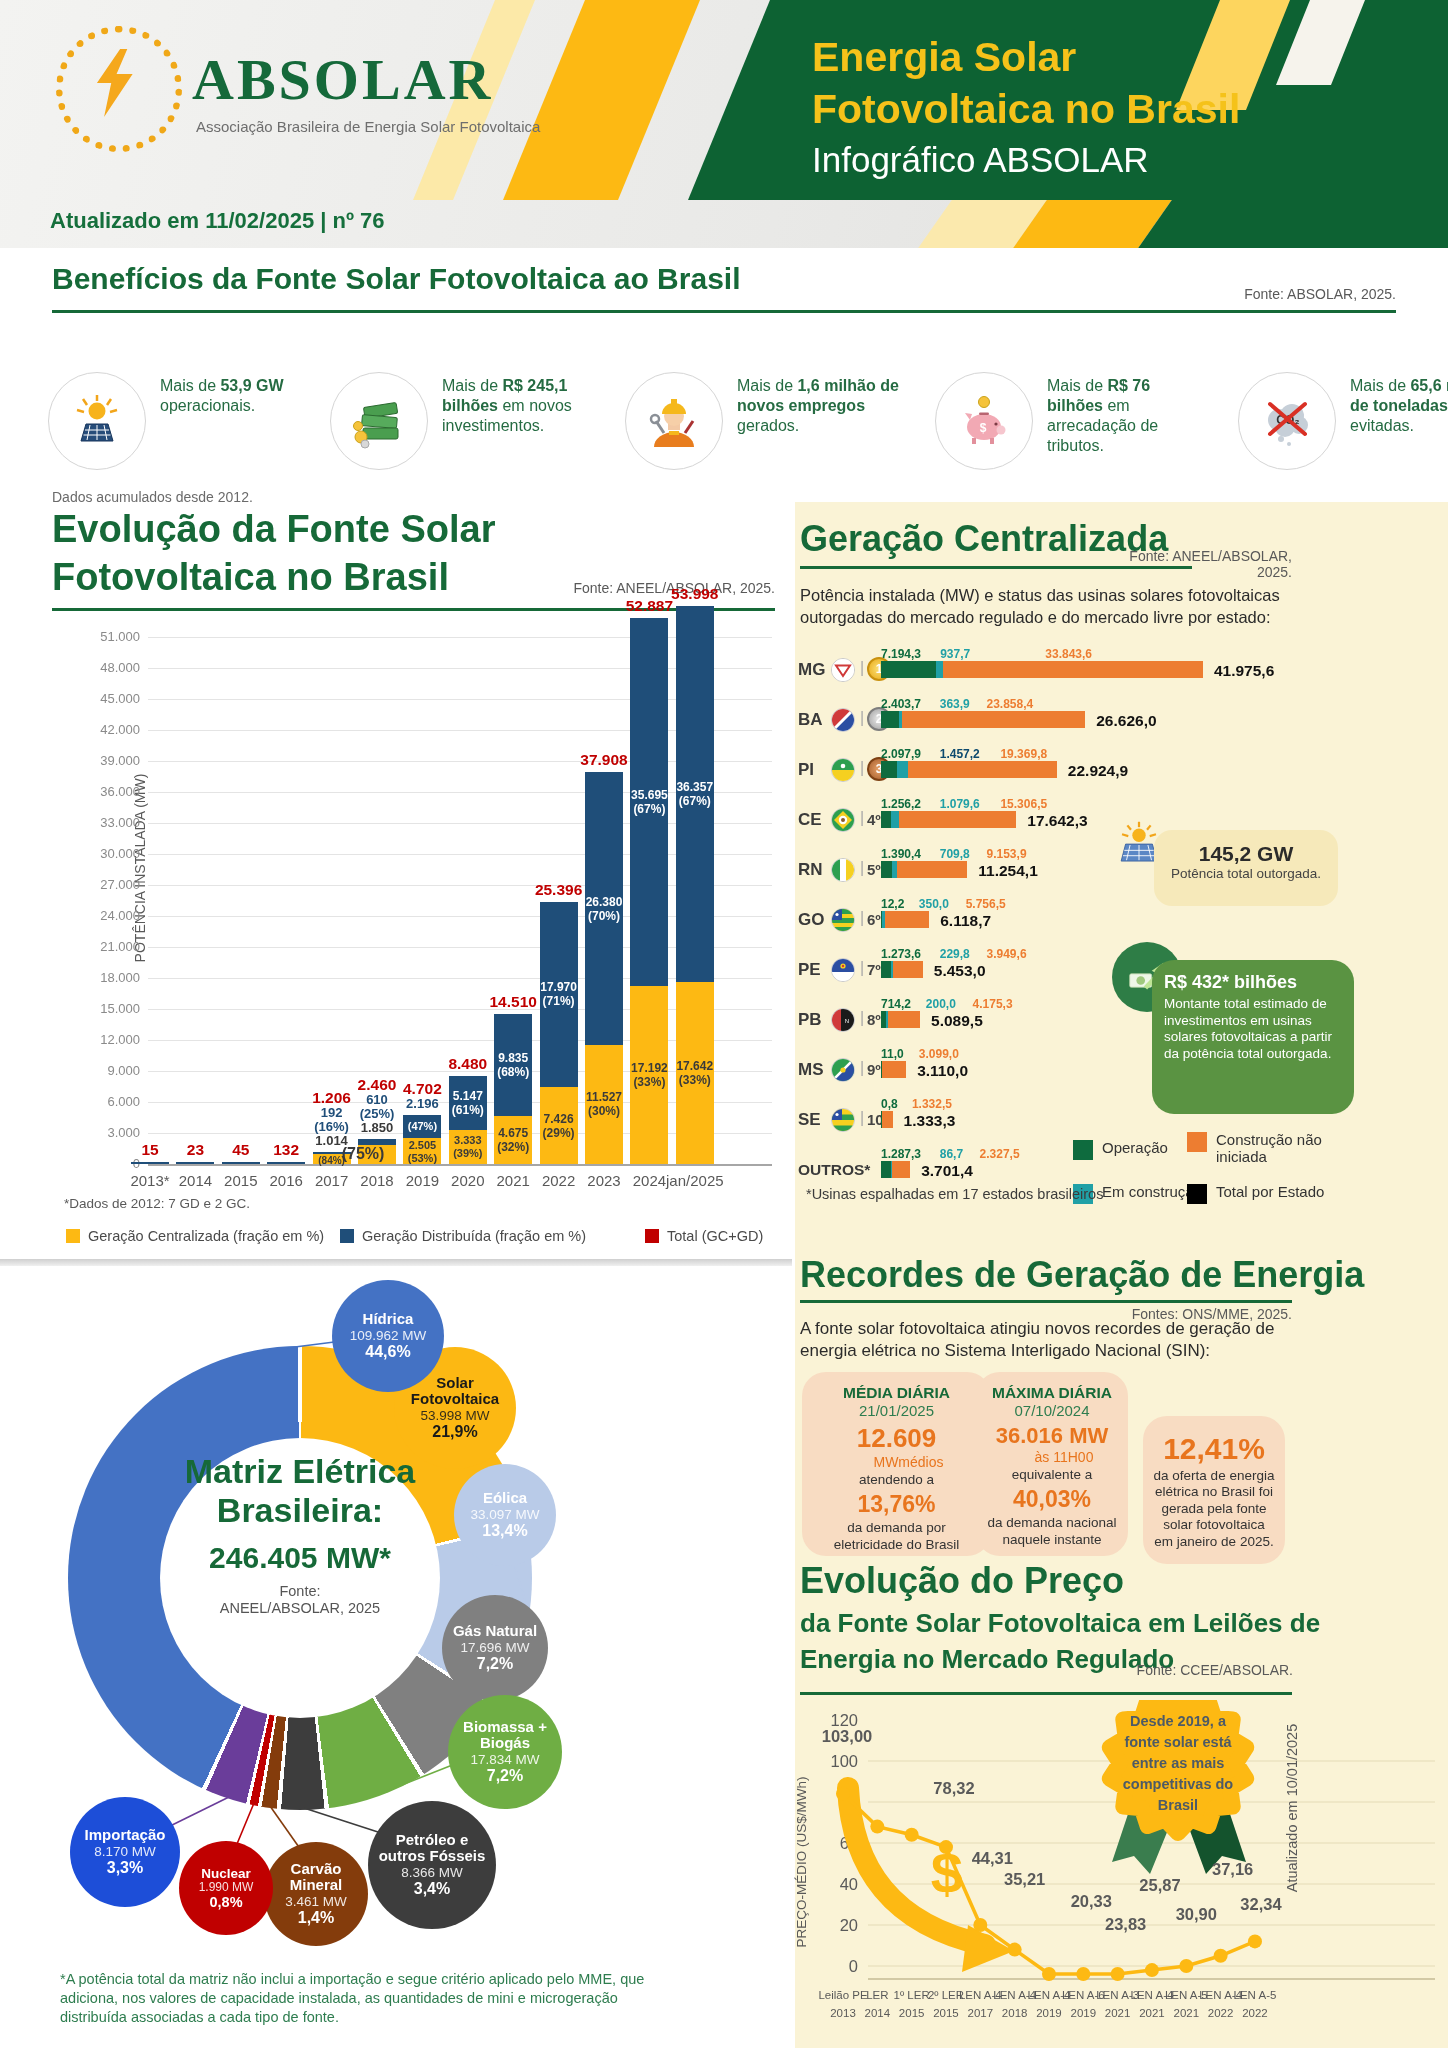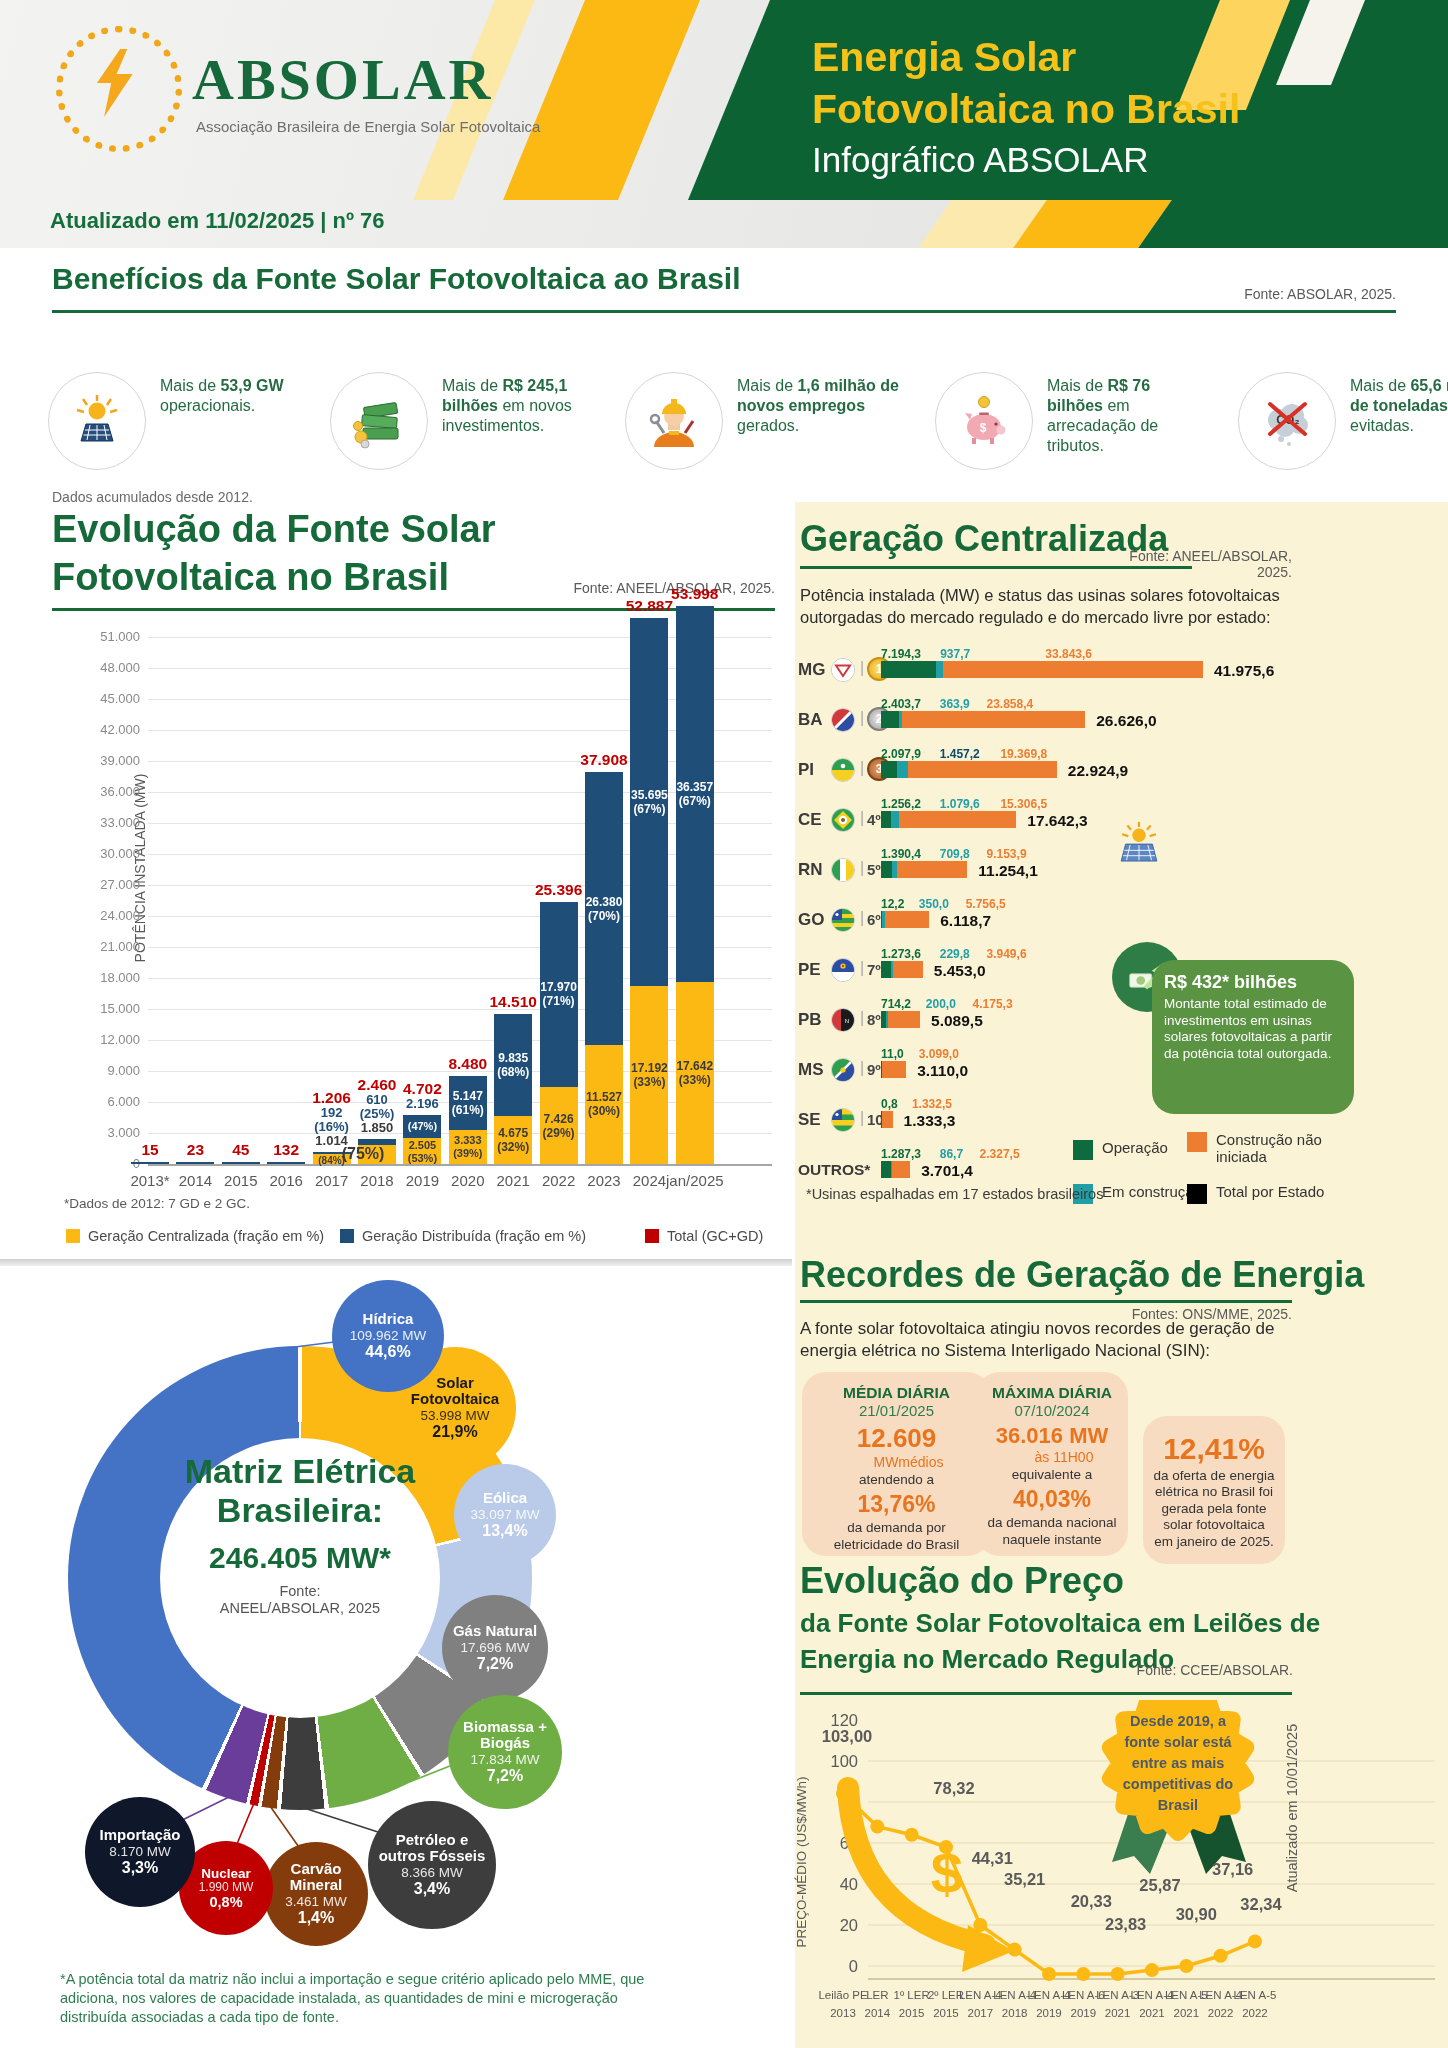--- a/index.html
+++ b/index.html
@@ -216,21 +216,21 @@
       <div class="bubble" style="left: 264px; top: 1842px; width: 104px; height: 104px; background: rgb(132, 60, 12); color: rgb(255, 255, 255);">
         <div class="bub-label" style="font-size: 15px; max-width: 90px;">Carvão Mineral</div>
         <div class="bub-mw" style="font-size: 13.5px;">3.461 MW</div>
         <div class="bub-pct" style="font-size: 16px;">1,4%</div>
       </div>
       <div class="bubble" style="left: 179px; top: 1841px; width: 94px; height: 94px; background: rgb(192, 0, 0); color: rgb(255, 255, 255);">
         <div class="bub-label" style="font-size: 13.5px; max-width: 80px;">Nuclear</div>
         <div class="bub-mw" style="font-size: 12px;">1.990 MW</div>
         <div class="bub-pct" style="font-size: 14.5px;">0,8%</div>
       </div>
-      <div class="bubble" style="left: 85px; top: 1797px; width: 110px; height: 110px; background: #0f172a; color: rgb(255, 255, 255);">
+      <div class="bubble" style="left: 70px; top: 1797px; width: 110px; height: 110px; background: #1d4ed8; color: rgb(255, 255, 255);">
         <div class="bub-label" style="font-size: 15px; max-width: 96px;">Importação</div>
         <div class="bub-mw" style="font-size: 13.5px;">8.170 MW</div>
         <div class="bub-pct" style="font-size: 16px;">3,3%</div>
       </div>
       <div class="bubble" style="left: 332px; top: 1280px; width: 112px; height: 112px; background: rgb(68, 114, 196); color: rgb(255, 255, 255);">
         <div class="bub-label" style="font-size: 15px; max-width: 98px;">Hídrica</div>
         <div class="bub-mw" style="font-size: 13.5px;">109.962 MW</div>
         <div class="bub-pct" style="font-size: 16px;">44,6%</div>
       </div>
     </div>
@@ -272,20 +272,24 @@
         <circle cx="28" cy="17" r="7.5" fill="#f7b31c"></circle>
         <polygon points="8,46 48,46 43,27 13,27" fill="#5b87c5" stroke="#3a62a0"></polygon>
         <g stroke="#fff">
           <line x1="18" y1="28" x2="14" y2="45"></line>
           <line x1="28" y1="28" x2="28" y2="45"></line>
           <line x1="38" y1="28" x2="42" y2="45"></line>
           <line x1="11.5" y1="34" x2="44.5" y2="34"></line>
           <line x1="10" y1="40" x2="46" y2="40"></line>
         </g>
       </svg></div>
+  <div class="abs cl1-bubble">
+    <div class="cl1-v">145,2 GW</div>
+    <div class="cl1-l">Potência total outorgada.</div>
+  </div>
   <div class="abs cl2-icon" id="cl2-icon">
       <svg width="44" height="44" viewBox="0 0 56 56">
         <rect x="6" y="24" width="28" height="17" rx="2" fill="#eef7e8" stroke="#bcd8a8"></rect>
         <circle cx="20" cy="32.5" r="5.5" fill="#9fc97e"></circle>
         <path d="M26 42 L45 22" stroke="#bfe596" stroke-width="6" fill="none"></path>
         <polygon points="49,10 52,30 34,20" fill="#bfe596"></polygon>
       </svg>
     </div>
   <div class="abs cl2-bubble">
     <div class="cl2-t">R$ 432* bilhões</div>

